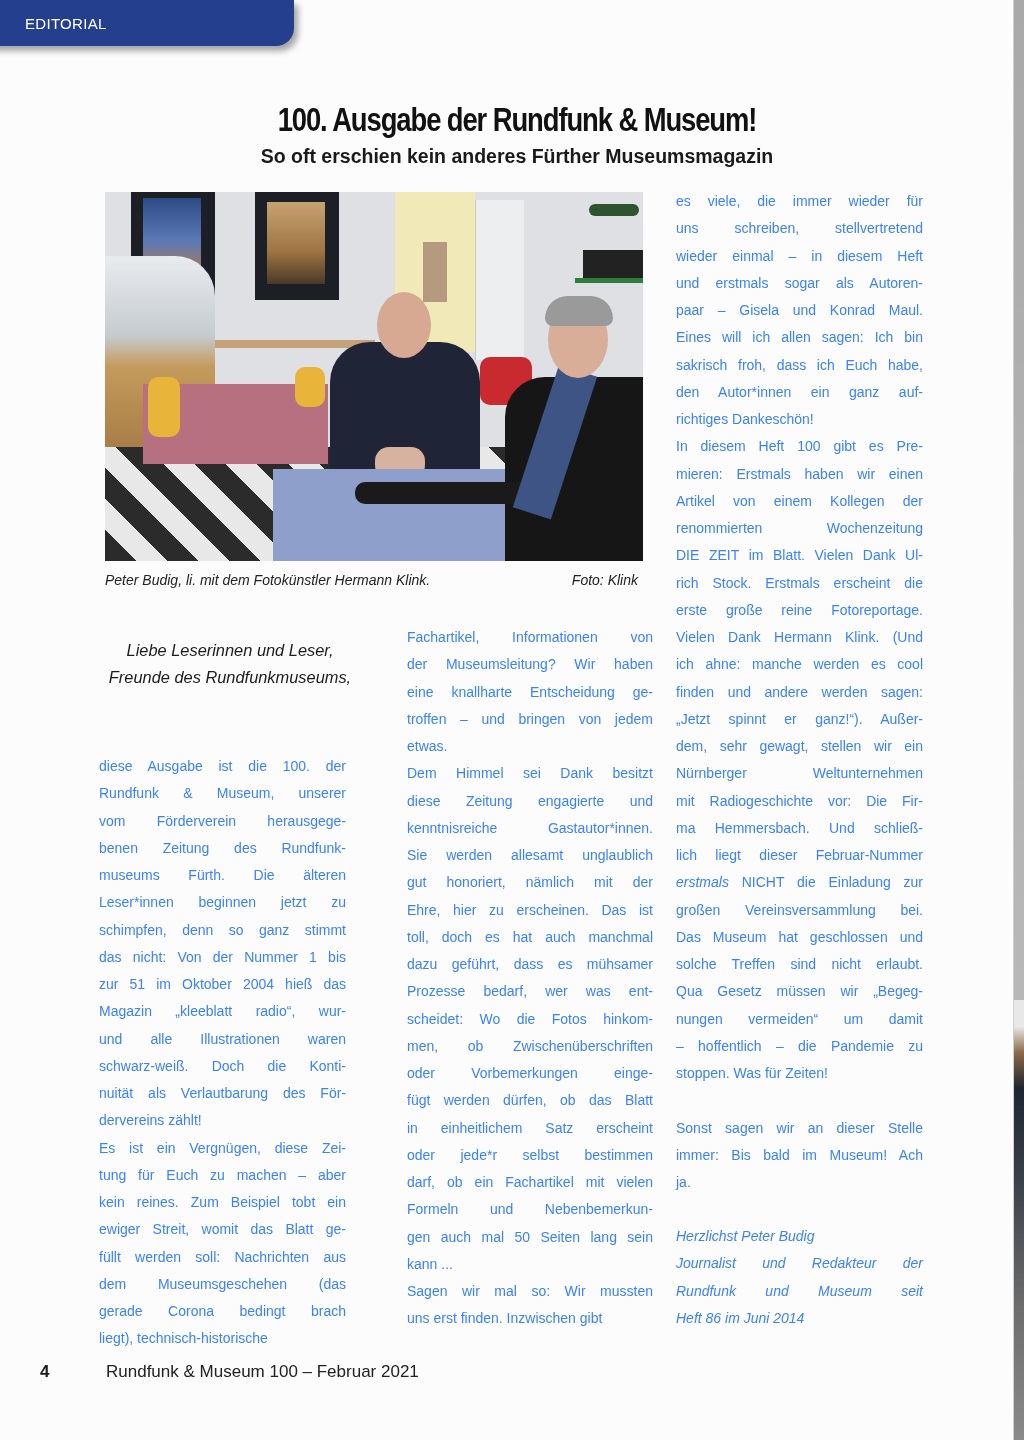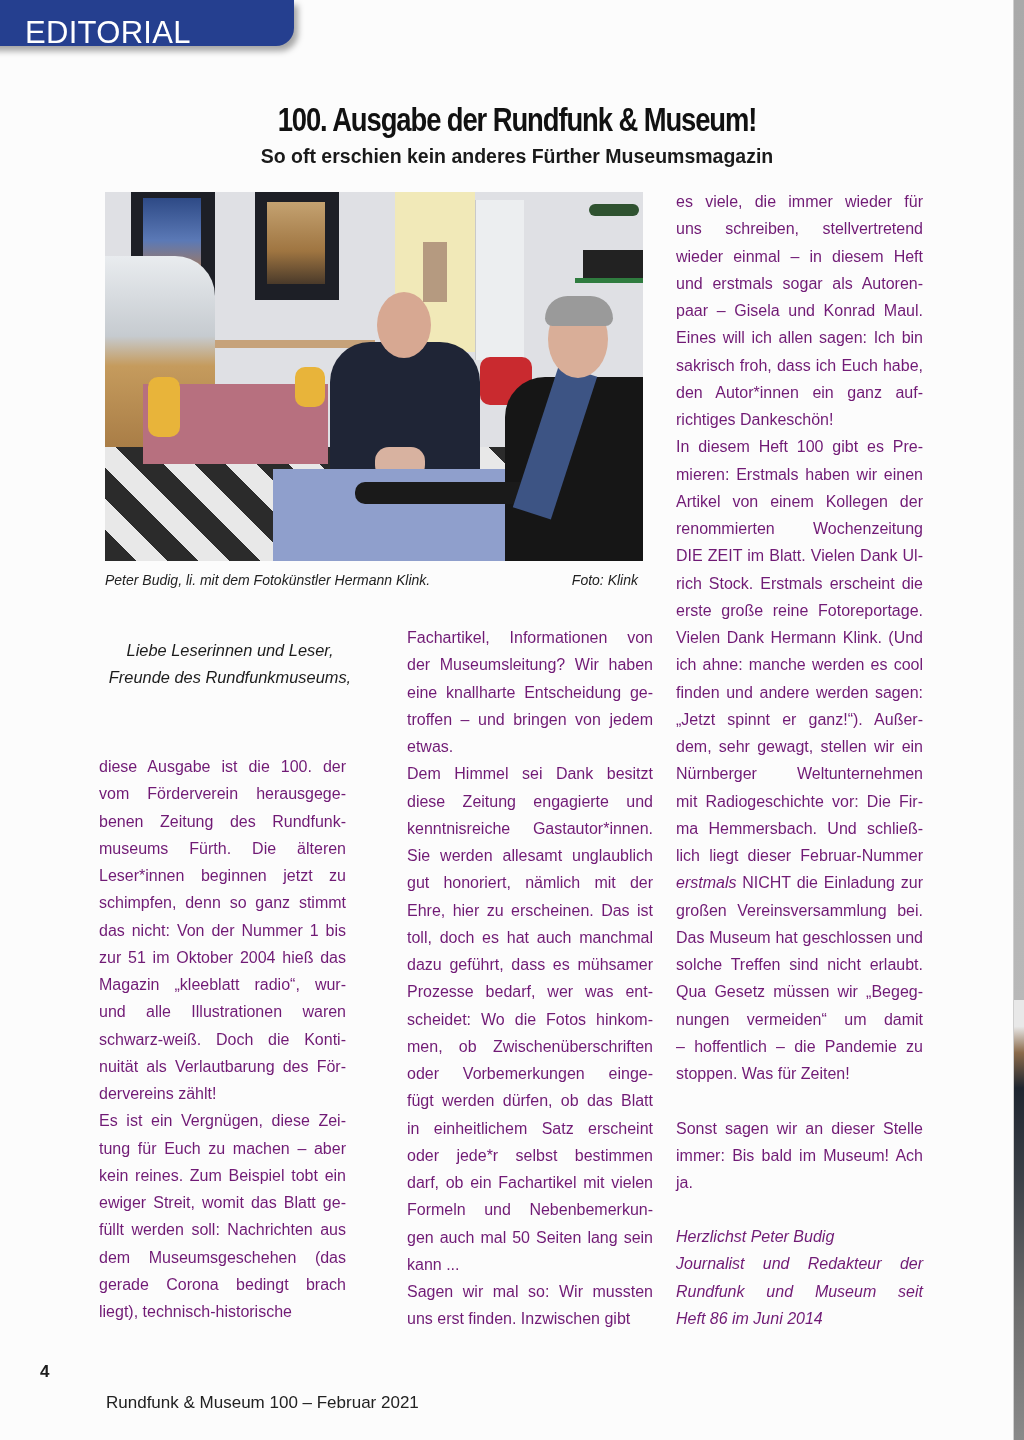--- a/index.html
+++ b/index.html
@@ -4,37 +4,37 @@
 <style>
   html, body { margin:0; padding:0; }
   body { width:1024px; height:1440px; background:#fcfcfc; position:relative; overflow:hidden;
          font-family:"Liberation Sans", "DejaVu Sans", sans-serif; color:#1c1c1c; }
   .right-strip { position:absolute; left:1013px; top:0; width:11px; height:1440px;
                  background:linear-gradient(#a9a9a9, #b8b8b8 70%, #c9c9c9); border-left:1px solid #cfcfcf; }
   .right-strip .bottom { position:absolute; left:0; bottom:0; width:11px; height:440px;
                  background:linear-gradient(#e8e8e8 0, #e8e8e8 6%, #8a6a4a 12%, #1f2630 20%, #3a3f46 40%, #6d6d6d 70%, #8a8a8a 100%); }
   .tab { position:absolute; left:-20px; top:0; width:314px; height:46px; background:#253f8f;
          border-radius:0 0 18px 0; box-shadow:4px 5px 6px rgba(0,0,0,0.35); }
-  .tab span { position:absolute; left:45px; top:15px; font-size:31px; color:#fff; letter-spacing:0.3px;text-align:center; }
+  .tab span { position:absolute; left:45px; top:15px; font-size:15px; color:#fff; letter-spacing:0.3px;text-align:center; }
   .headline { position:absolute; left:0; width:1034px; top:101px; text-align:center;
               font-size:33px; font-weight:bold; letter-spacing:-1.3px; transform:scaleX(0.83); transform-origin:517px 0;
               color:#111; font-family:"Liberation Sans", sans-serif; }
   .subhead { position:absolute; left:0; width:1034px; top:145px; text-align:center; font-size:19.5px; font-weight:bold; color:#1a1a1a; }
   .photo { position:absolute; left:105px; top:192px; width:538px; height:369px; overflow:hidden; background:#d6d8dc; }
   .photo div { position:absolute; }
   .caption { position:absolute; left:105px; top:572px; width:533px; font-style:italic; font-size:14px; color:#222; }
   .caption .credit { position:absolute; right:0; top:0; }
-  .col { position:absolute; font-size:16px; line-height:27.25px; color:#701a75; }
+  .col { position:absolute; font-size:14px; line-height:27.25px; color:#3b82f6; }
   .col .ln { display:block; text-align:justify; text-align-last:justify; white-space:nowrap; height:27.25px; }
   .col .ln.last { text-align-last:left; }
   .col .ln.gap { height:27.25px; }
   .col .it { font-style:italic; }
   .greeting { position:absolute; left:105px; top:625px; width:250px; text-align:center; font-style:italic; font-size:16.4px; line-height:27.25px;margin-top:12px; }
   .footer-num { position:absolute; left:40px; top:1362px; font-size:17px; font-weight:bold; }
-  .footer-text { position:absolute; left:106px; top:1362px; font-size:17px; color:#222;margin-top:31px; }
+  .footer-text { position:absolute; left:106px; top:1362px; font-size:17px; color:#222; }
 </style>
 </head>
 <body>
 
 <div class="right-strip">
     <div class="bottom"></div>
   </div>
 
 <div class="tab">
     <span>EDITORIAL</span>
@@ -80,20 +80,21 @@
   <span class="credit">Foto: Klink</span>
 </div>
 
 <div class="greeting">
   <div>Liebe Leserinnen und Leser,</div>
   <div>Freunde des Rundfunkmuseums,</div>
 </div>
 
 <div class="col" id="col1" style="left:99px;top:706px;width:247px;margin-top:47px;">
     <span class="ln">diese Ausgabe ist die 100. der</span>
+    <span class="ln">Rundfunk &amp; Museum, unserer</span>
     <span class="ln">vom Förderverein herausgege-</span>
     <span class="ln">benen Zeitung des Rundfunk-</span>
     <span class="ln">museums Fürth. Die älteren</span>
     <span class="ln">Leser*innen beginnen jetzt zu</span>
     <span class="ln">schimpfen, denn so ganz stimmt</span>
     <span class="ln">das nicht: Von der Nummer 1 bis</span>
     <span class="ln">zur 51 im Oktober 2004 hieß das</span>
     <span class="ln">Magazin „kleeblatt radio“, wur-</span>
     <span class="ln">und alle Illustrationen waren</span>
     <span class="ln">schwarz-weiß. Doch die Konti-</span>

